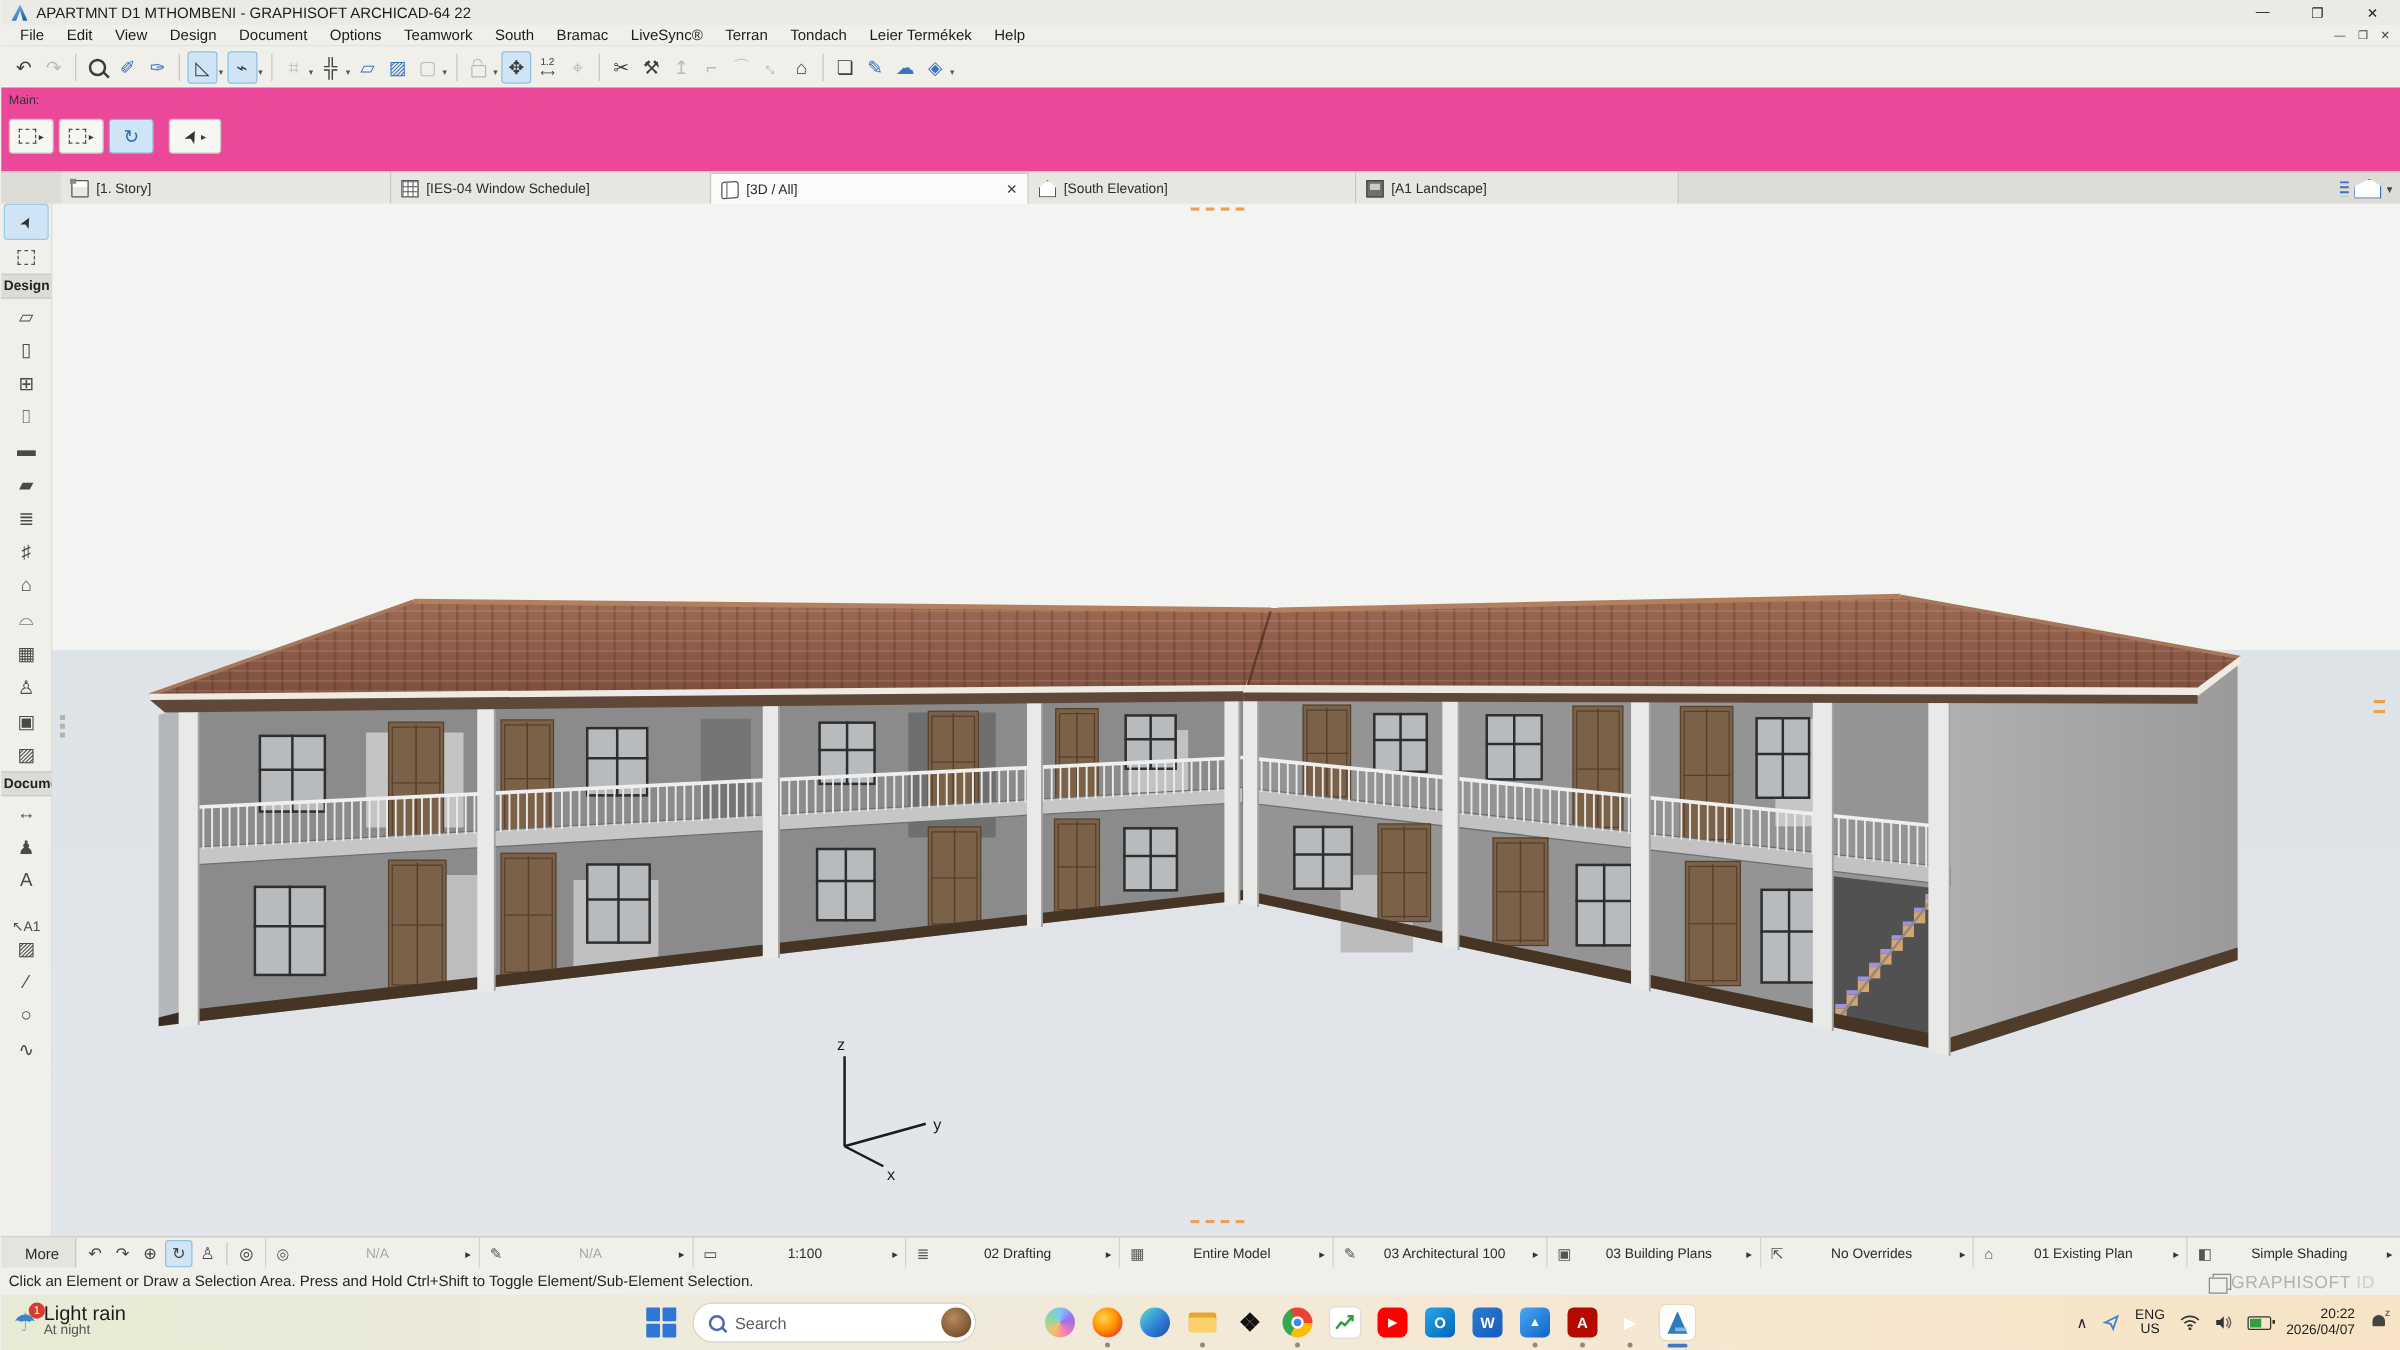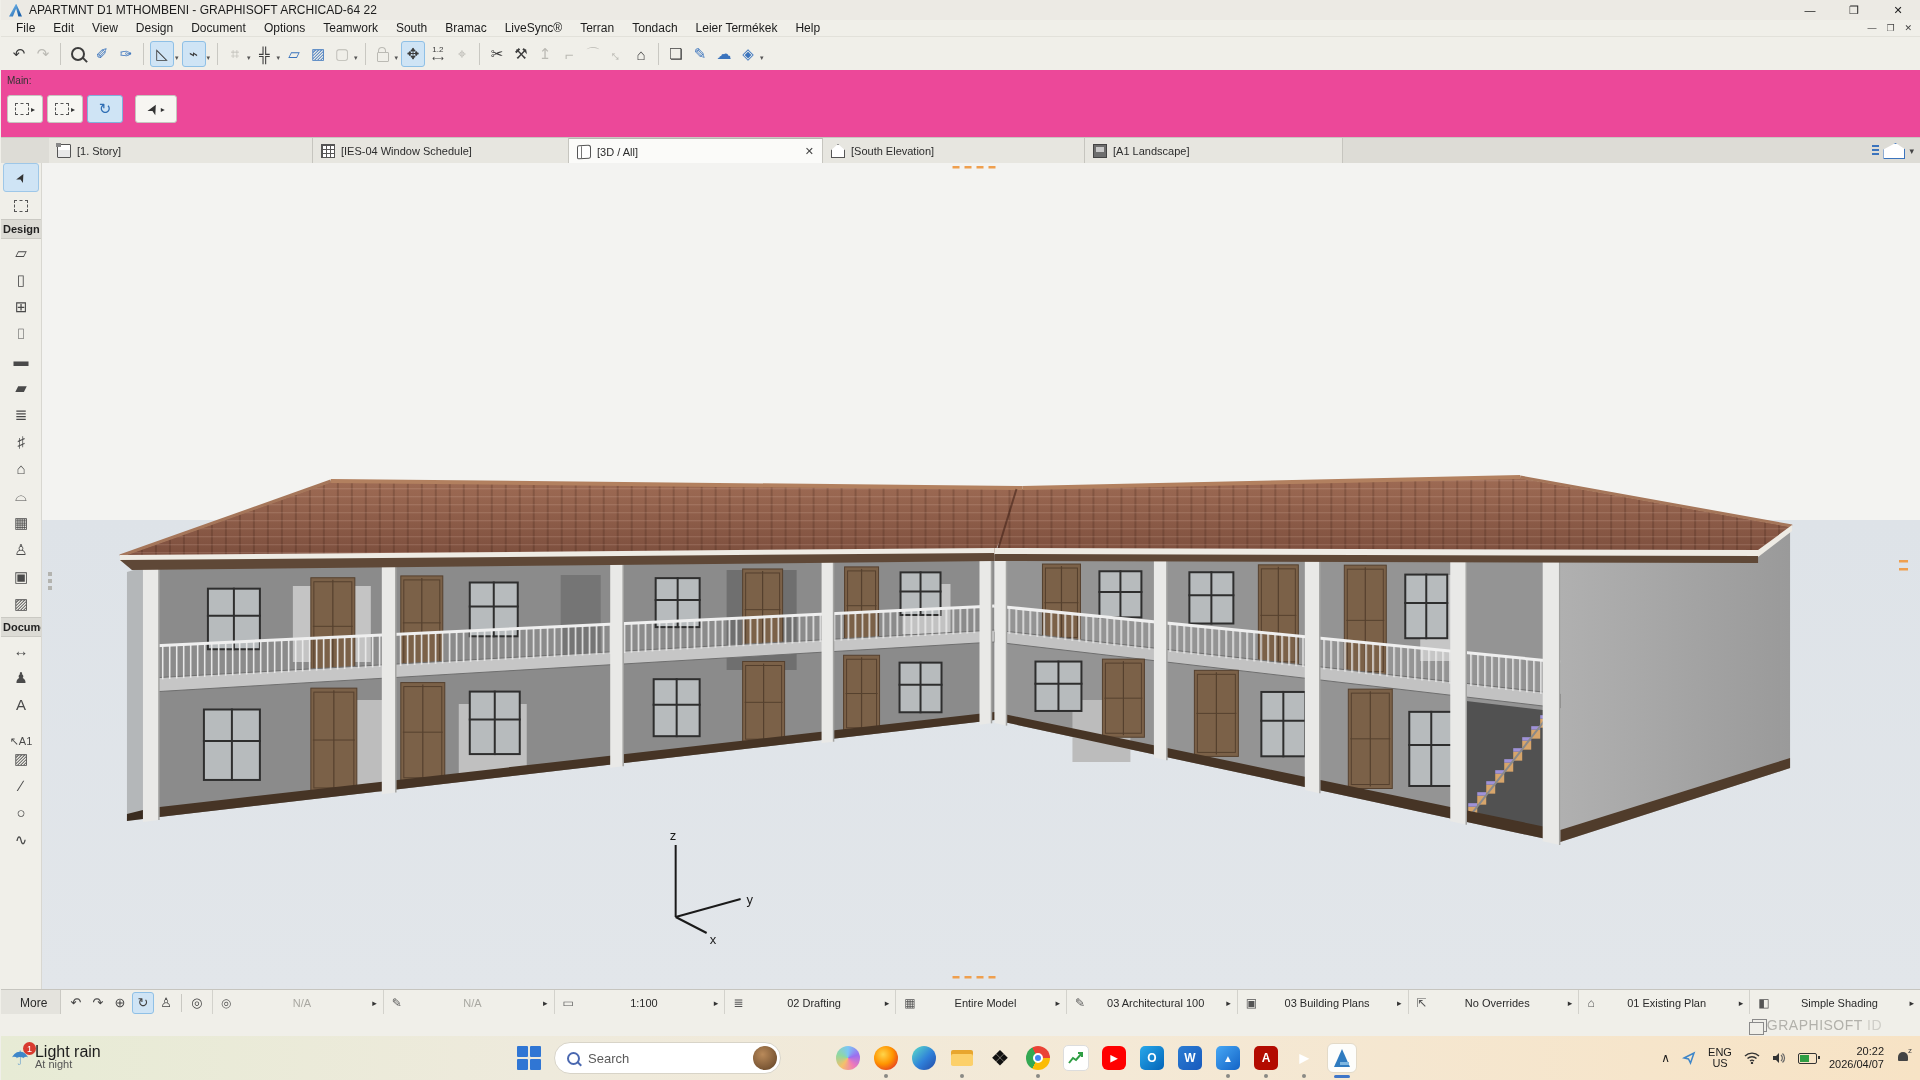--- a/index.html
+++ b/index.html
@@ -82,21 +82,21 @@
   .qnav{width:20px;height:20px;display:flex;align-items:center;justify-content:center;font-size:13px;color:#444;border-radius:3px;margin:0 1px;}
   .qnav.active{background:#cfe4f5;border:1px solid #8fc0e6;}
   .q-div{width:1px;height:18px;background:#c9c8c2;margin:0 4px;}
   .qseg{display:flex;align-items:center;height:100%;border-left:1px solid #d3d2cc;flex:1 1 0;min-width:0;}
   .qseg .ic{margin:0 6px 0 8px;font-size:12px;color:#555;}
   .qseg .lbl{flex:1;text-align:center;white-space:nowrap;overflow:hidden;}
   .qseg .chev{font-size:9px;color:#333;padding:0 6px;}
   .qseg.dim .lbl{color:#a9a8a2;}
   
   #statusbar{top:1014px;height:22px;background:#f0efe9;display:flex;align-items:center;font-size:12px;color:#262626;padding-left:6px;}
-  #brand{margin-left:auto;display:flex;align-items:center;gap:0;padding-right:38px;}
+  #brand{margin-left:auto;display:flex;align-items:center;gap:0;padding-right:20px;}
   #brand .bicon{width:13px;height:11px;border:1.5px solid #8a8a8a;position:relative;background:#f0efe9;}
   #brand .bicon::before{content:"";position:absolute;left:-4px;top:2px;width:13px;height:11px;border:1.5px solid #8a8a8a;background:#f0efe9;}
   #brand .btxt{font-size:14px;color:#b2b1ab;letter-spacing:.5px;}
   #brand .btxt b{font-weight:normal;color:#cfcec8;}
   
   #taskbar{top:1036px;height:44px;background:linear-gradient(90deg,#e7ebd5 0%,#eeeadc 28%,#f4e9d6 58%,#f7e3c5 100%);
            display:flex;align-items:center;}
   #weather{display:flex;align-items:center;gap:6px;padding-left:10px;width:200px;}
   #wx-icon{position:relative;font-size:20px;color:#3e86c9;}
   #wx-badge{position:absolute;top:-4px;right:-7px;background:#d83b2f;color:#fff;border-radius:50%;
@@ -638,20 +638,21 @@
       </div>
       <div class="qseg">
         <span class="ic">◧</span>
         <span class="lbl">Simple Shading</span>
         <span class="chev">▸</span>
       </div>
     </div>
 </div>
 
 <div class="row" id="statusbar">
+  <span>Click an Element or Draw a Selection Area. Press and Hold Ctrl+Shift to Toggle Element/Sub-Element Selection.</span>
   <div id="brand">
     <span class="bicon"></span>
     <span class="btxt"><span>GRAPHISOFT</span> <b>ID</b></span>
   </div>
 </div>
 
 <div class="row" id="taskbar">
   <div id="weather">
     <span id="wx-icon">☂<span id="wx-badge">1</span></span>
     <span>

